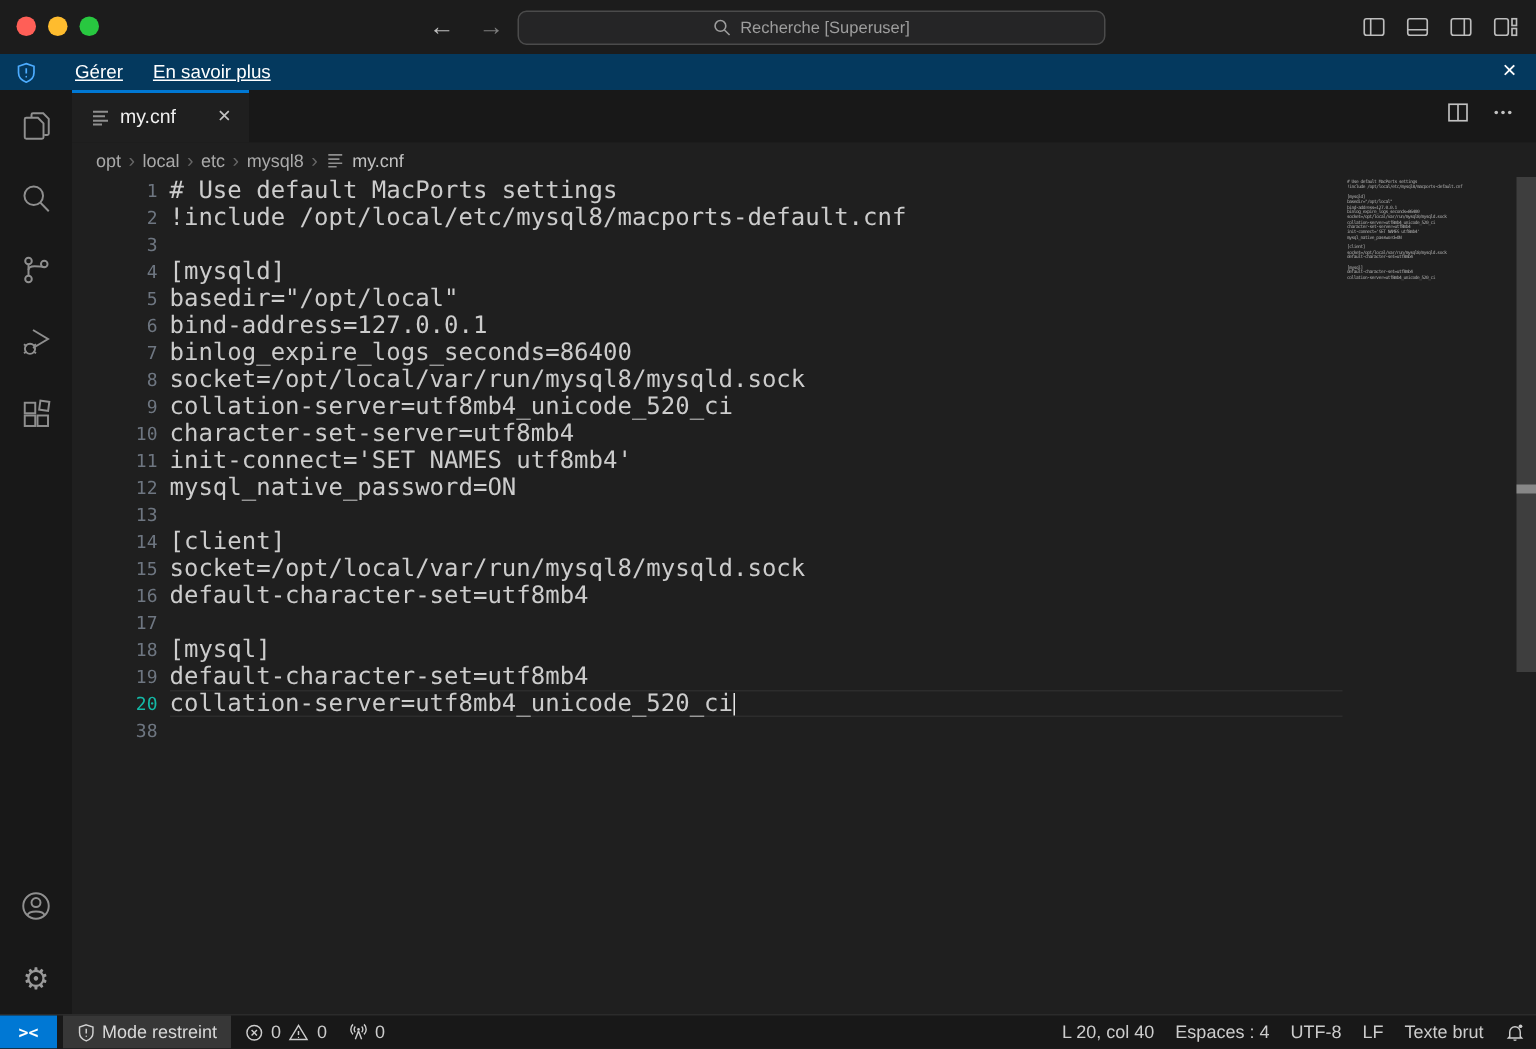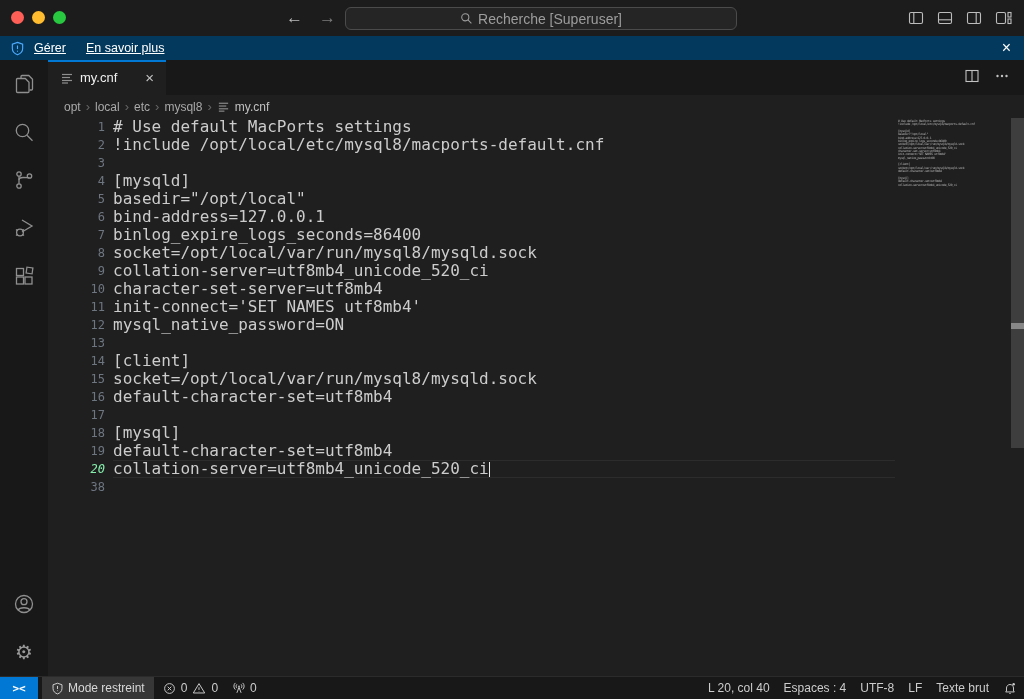--- a/index.html
+++ b/index.html
@@ -12,32 +12,32 @@
     background:#1c1c1c; }
   .traffic-lights { position:absolute; left:11px; top:11px; display:flex; gap:8px; }
   .tl { width:13px; height:13px; border-radius:50%; }
   .tl-red { background:#ff5f57; } .tl-yellow { background:#febc2e; } .tl-green { background:#28c840; }
   .nav-arrows { position:absolute; left:286px; top:0; height:36px; display:flex;
     align-items:center; gap:16px; font-size:17px; }
   .arrow-back { color:#bdbdbd; } .arrow-fwd { color:#7c7c7c; }
   .command-center { position:absolute; left:345px; top:7px; width:392px; height:23px;
     background:#252526; border:1px solid #4b4b4b; border-radius:6px;
     display:flex; align-items:center; justify-content:center; gap:5px;
-    color:#9d9d9d; font-size:14px; }
+    color:#9d9d9d; font-size:11px; }
   .layout-controls { position:absolute; right:12px; top:0; height:36px;
     display:flex; align-items:center; gap:13px; }
   .layout-controls svg { display:block; }
 
   
   .banner { position:absolute; top:36px; left:0; width:1024px; height:24px;
     background:#04395e; display:flex; align-items:center; color:#ffffff;
     font-size:12.5px; padding:0 10px; }
   .banner .shield { margin-right:9px; display:flex; }
   .banner a { color:#ffffff; text-decoration:underline; cursor:pointer; }
-  .banner .lnk1 { } .banner .lnk2 { margin-left:20px; }
+  .banner .lnk1 { margin-left:16px; } .banner .lnk2 { margin-left:20px; }
   .banner .banner-close { margin-left:auto; color:#ffffff; font-size:16px;
     line-height:1; cursor:pointer; padding:0 3px; }
 
   
   .main { position:absolute; top:60px; left:0; width:1024px; height:616px; display:flex; }
   .activitybar { width:48px; height:616px; background:#181818; display:flex;
     flex-direction:column; }
   .ab-item { width:48px; height:48px; display:flex; align-items:center; justify-content:center;
     cursor:pointer; }
   .ab-spacer { flex:1; }
@@ -59,21 +59,21 @@
     padding-left:16px; font-size:12px; color:#a9a9a9; gap:5px; }
   .breadcrumb .sep { color:#666; font-size:13px; }
   .breadcrumb .bc-item { cursor:pointer; }
   .breadcrumb .bc-file { display:flex; align-items:center; gap:5px; color:#c0c0c0; cursor:pointer; }
 
   
   .editor { flex:1; display:flex; position:relative; background:#1f1f1f; overflow:hidden; }
   .gutter { width:65px; padding-right:8px; text-align:right;
     font-family:"DejaVu Sans Mono", monospace; font-size:12px; color:#6e7681; }
   .gutter .ln { height:18px; line-height:18px; }
-  .gutter .ln.active { color:#86efac;font-style:italic; }
+  .gutter .ln.active { color:#14b8a6; }
   .code { width:782px; font-family:"DejaVu Sans Mono", monospace; font-size:16px;
     color:#cccccc; cursor:text; }
   .code .cl { height:18px; line-height:18px; white-space:pre; }
   .code .cl.current { box-shadow:inset 0 1px 0 #2c2c2c, inset 0 -1px 0 #2c2c2c; }
   .cursor { display:inline-block; width:1.5px; height:15px; background:#e8e8e8;
     vertical-align:-3px; }
   .minimap { width:115px; padding:2px 0 0 3px; overflow:hidden; cursor:pointer; }
   .minimap pre { font-family:"DejaVu Sans Mono", monospace; font-size:3px;
     line-height:3.35px; color:rgba(235,235,235,0.65); letter-spacing:-0.3px; }
   .vscrollbar { width:14px; position:relative; }

